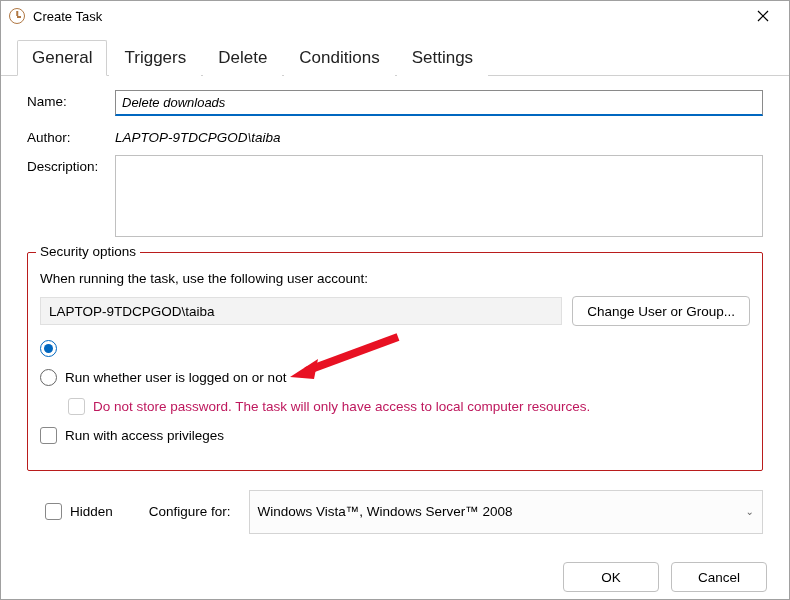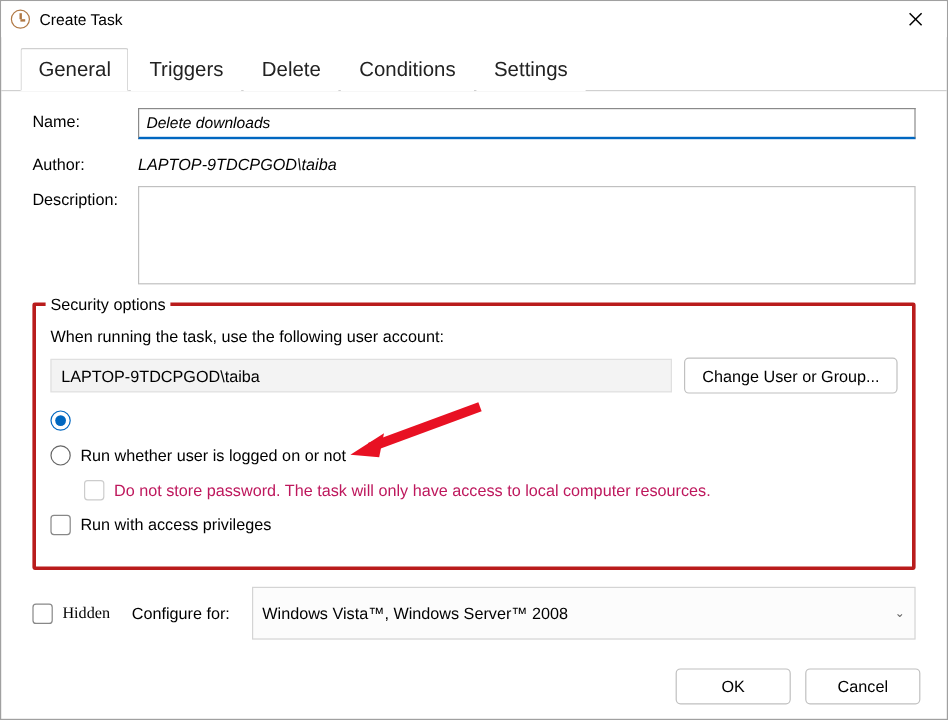--- a/index.html
+++ b/index.html
@@ -119,21 +119,21 @@
     height: 82px;
     border: 1px solid #c0c0c0;
     resize: none;
     font: inherit;
     padding: 4px 6px;
     outline: none;
   }
 
   .fieldset {
     margin-top: 2px;
-    border: 3px solid #b91c1c;
+    border: 1px solid #b91c1c;
     border-radius: 2px;
     padding: 10px 12px 14px 12px;
     position: relative;
   }
   .fieldset .legend {
     position: absolute;
     top: -9px; left: 8px;
     background: #fff;
     padding: 0 4px;
     font-size: 13.5px;
@@ -188,21 +188,21 @@
     flex-shrink: 0;
     display: inline-block;
   }
   .chk.disabled { border-color: #ccc; }
   .indent { margin-left: 28px; color: #be185d; }
   .bottom-row {
     display: flex; align-items: center;
     gap: 18px;
     margin-top: 14px;
   }
-  .bottom-row .chk-row { margin: 0; font-family: Liberation Serif, serif; }
+  .bottom-row .chk-row { margin: 18px; }
   .conf-lbl { font-size: 13.5px; }
   .select {
     flex: 1;
     height: 44px;
     border: 1px solid #d4d4d4;
     background: #fcfcfc;
     display: flex; align-items: center; justify-content: space-between;
     padding: 0 8px;
     font-size: 13.5px;
     cursor: pointer;

